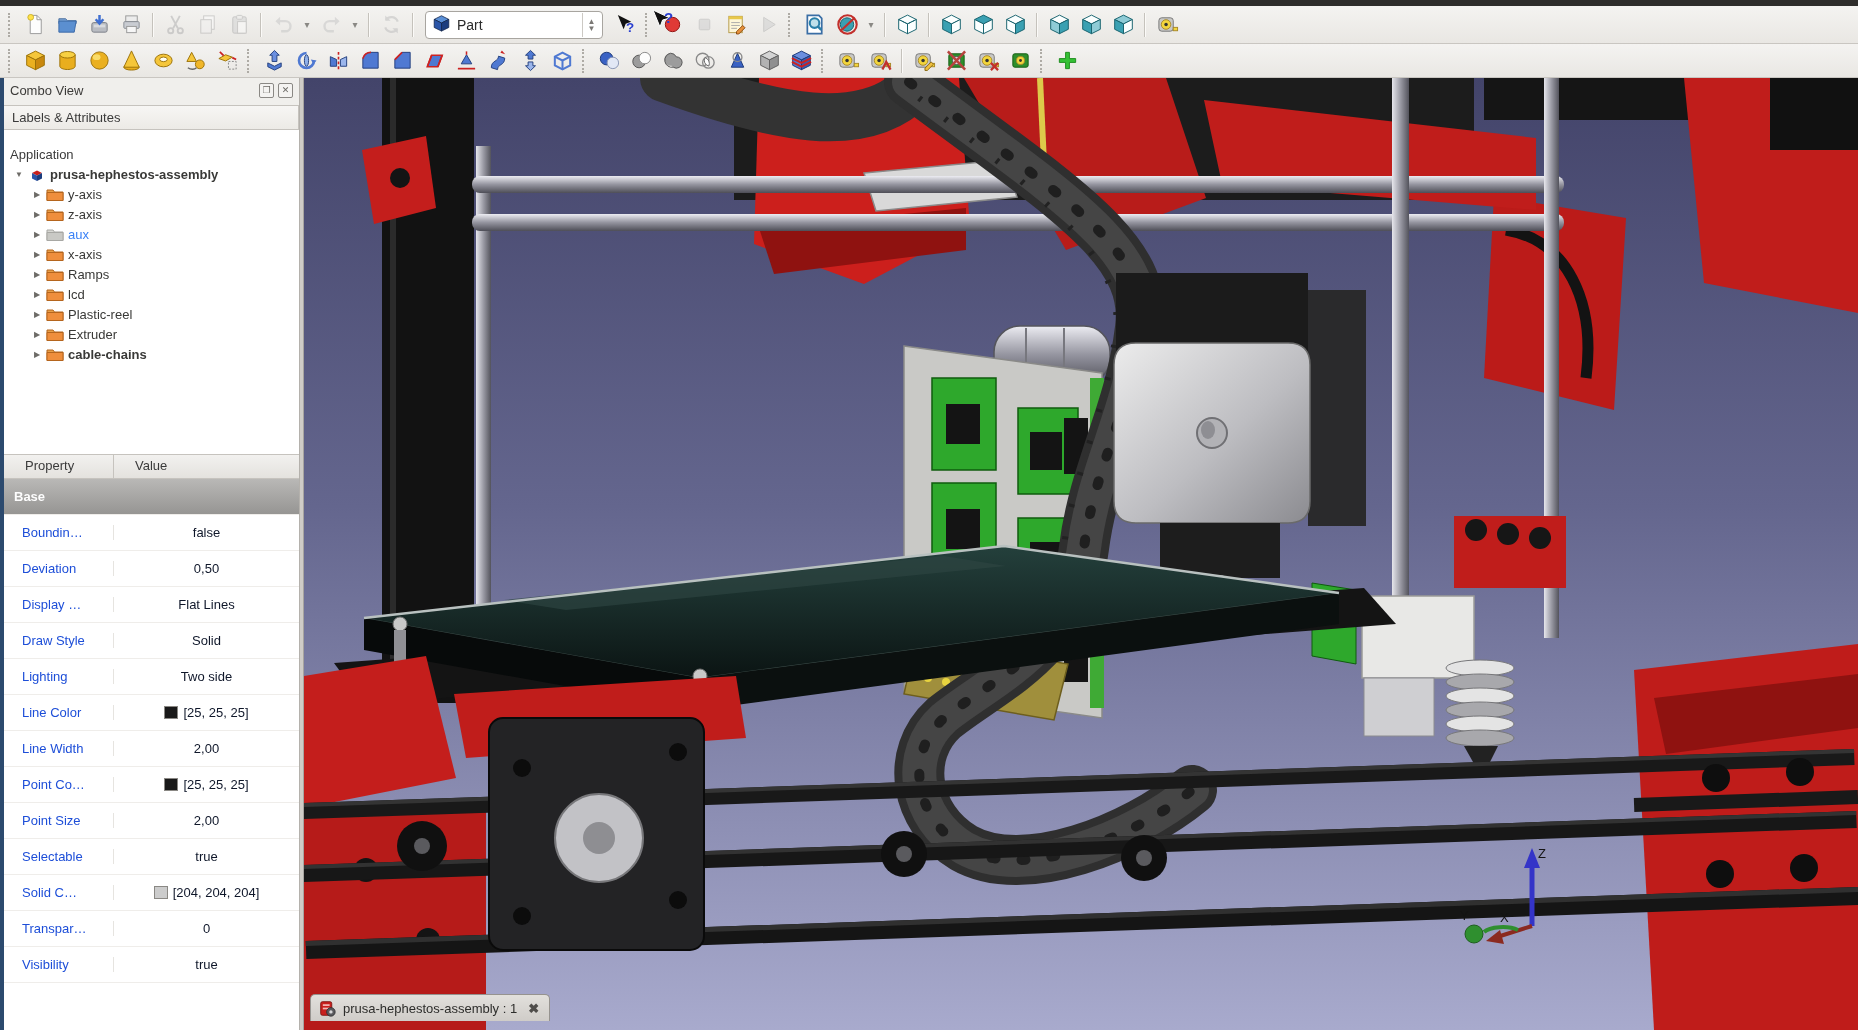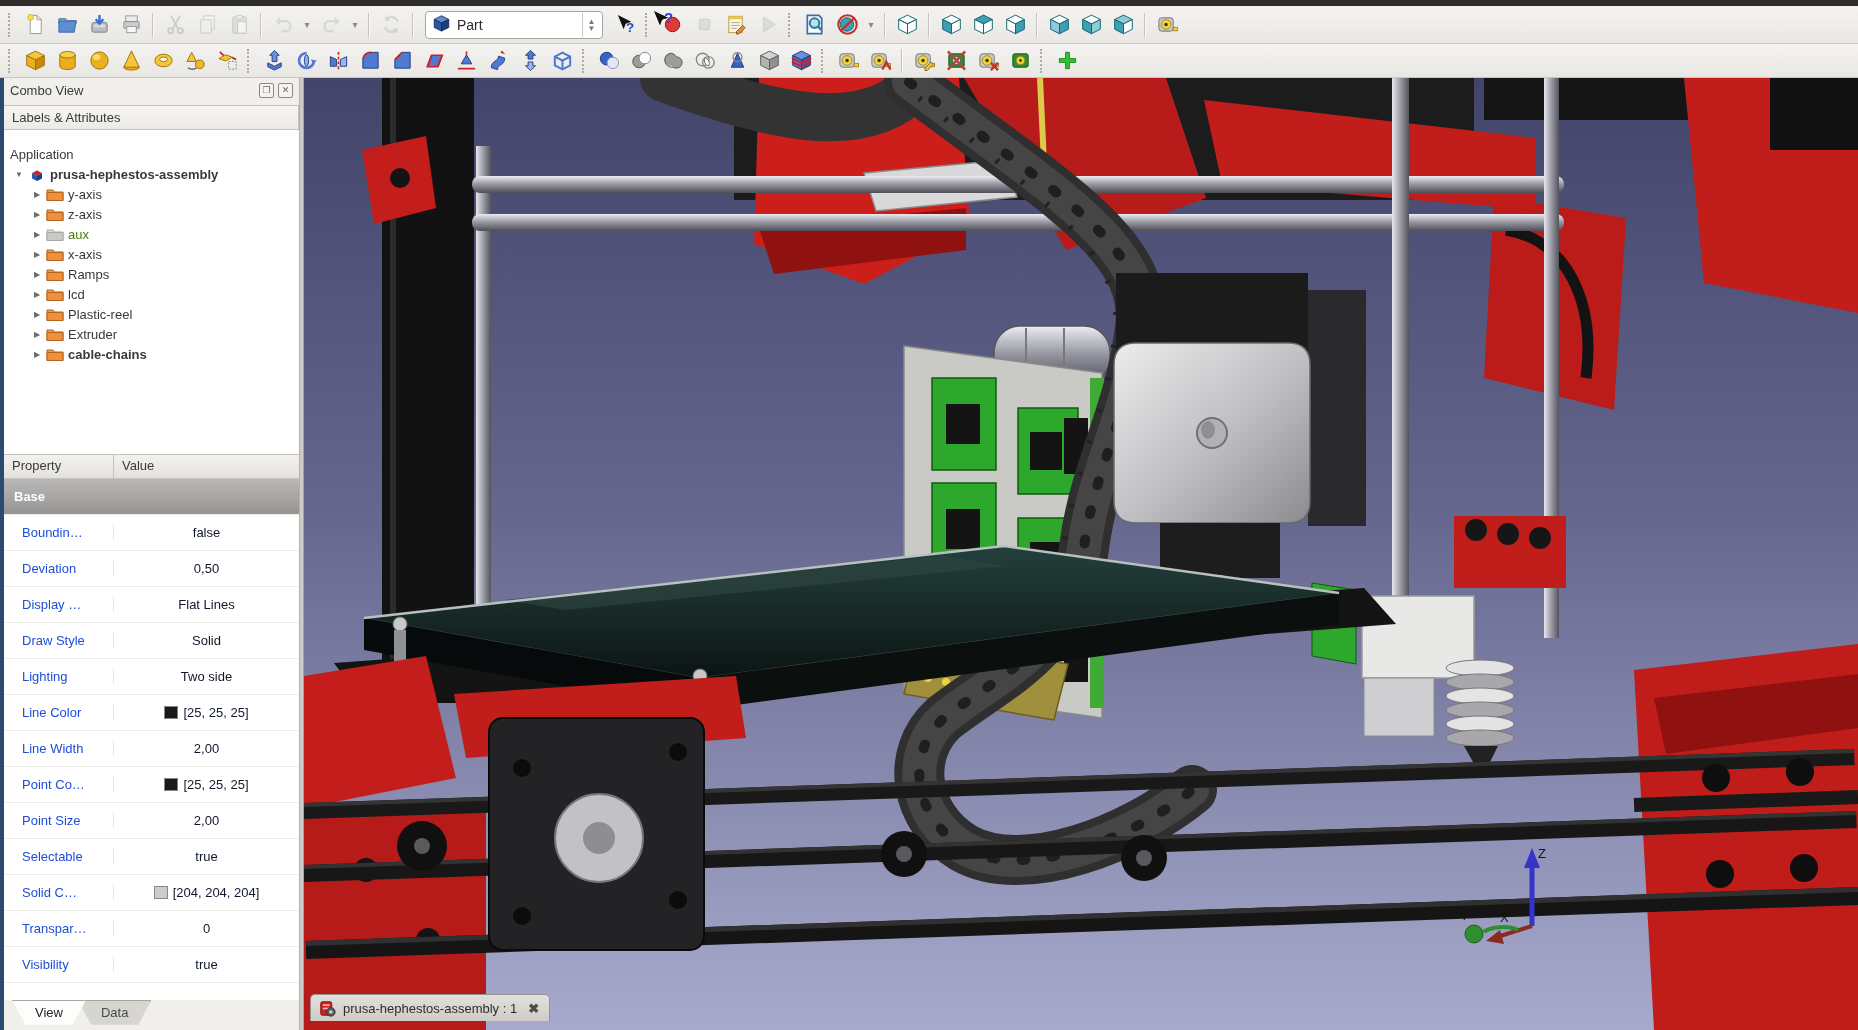--- a/index.html
+++ b/index.html
@@ -50,26 +50,26 @@
   #tree-box { height:325px; background:#fff; border-bottom:1px solid #c6c3be; overflow:hidden; padding-top:15px; }
   .tree-group { padding:2px 0 2px 6px; color:#3a3a3a; }
   .tree-row { display:flex; align-items:center; height:20px; }
   .tree-row .tw-arrow { width:14px; text-align:center; font-size:8px; color:#6d6b67; flex:0 0 auto; }
   .tree-row .tw-icon { width:18px; height:15px; margin:0 4px 0 2px; flex:0 0 auto; }
   .tree-row .tw-icon svg { width:18px; height:15px; display:block; }
   .tree-row .tw-label { font-size:13px; color:#393937; white-space:nowrap; }
   .tree-row.doc-row { padding-left:8px; }
   .tree-row.child-row { padding-left:26px; }
   .tree-row.bold .tw-label { font-weight:bold;text-align:right; }
-  .tree-row.dim .tw-label { color:#4d7c0f; }
+  .tree-row.dim .tw-label { color:#3b82f6; }
 
   
   #prop-box { flex:1; background:#fff; display:flex; flex-direction:column; overflow:hidden; }
   .prop-header { display:flex; height:24px; background:linear-gradient(#f2f1ef,#e4e2de); border-bottom:1px solid #c6c3be; }
-  .prop-header .ph-cell { padding:3px 8px; color:#3a3a3a; }
+  .prop-header .ph-cell { padding:3px 21px; color:#3a3a3a; }
   .prop-header .ph-cell:first-child { width:110px; border-right:1px solid #c6c3be; }
   .prop-row { display:flex; height:36px; align-items:center; border-bottom:1px solid #efedea; }
   .prop-row .pr-label { width:110px; padding:0 4px 0 18px; color:#1d4ed8; white-space:nowrap; overflow:hidden; border-right:1px solid #e6e4e0; }
   .prop-row .pr-value { flex:1; padding:0 6px; display:flex; align-items:center; gap:5px; color:#0f172a; white-space:nowrap;justify-content:center; }
   .prop-row.group { background:linear-gradient(#b9b8b6,#969593); }
   .prop-row.group .pr-label { color:#fdfdfd; font-weight:bold; border-right:none; padding-left:10px; }
   .swatch { width:14px; height:13px; border:1px solid #8a8884; display:inline-block; flex:0 0 auto; }
 
   
   #panel-tabs { height:30px; display:flex; align-items:flex-start; padding-left:8px; background:#f0efec; }
@@ -823,24 +823,20 @@
             </div>
           </div>
           <div class="prop-row">
             <div class="pr-label">Visibility</div>
             <div class="pr-value">
               <span>true</span>
             </div>
           </div>
         </div>
     </div>
-    <div id="panel-tabs">
-        <div class="p-tab active">View</div>
-        <div class="p-tab">Data</div>
-      </div>
   </div>
 
   <div id="vsplitter"></div>
 
   <div id="viewport">
     <svg class="scene" viewBox="0 0 1554 952" preserveAspectRatio="none">
       <defs>
         <linearGradient id="bgGrad" x1="0" y1="0" x2="0" y2="1">
           <stop offset="0" stop-color="#43446a"></stop>
             <stop offset="0.45" stop-color="#64668e"></stop>

